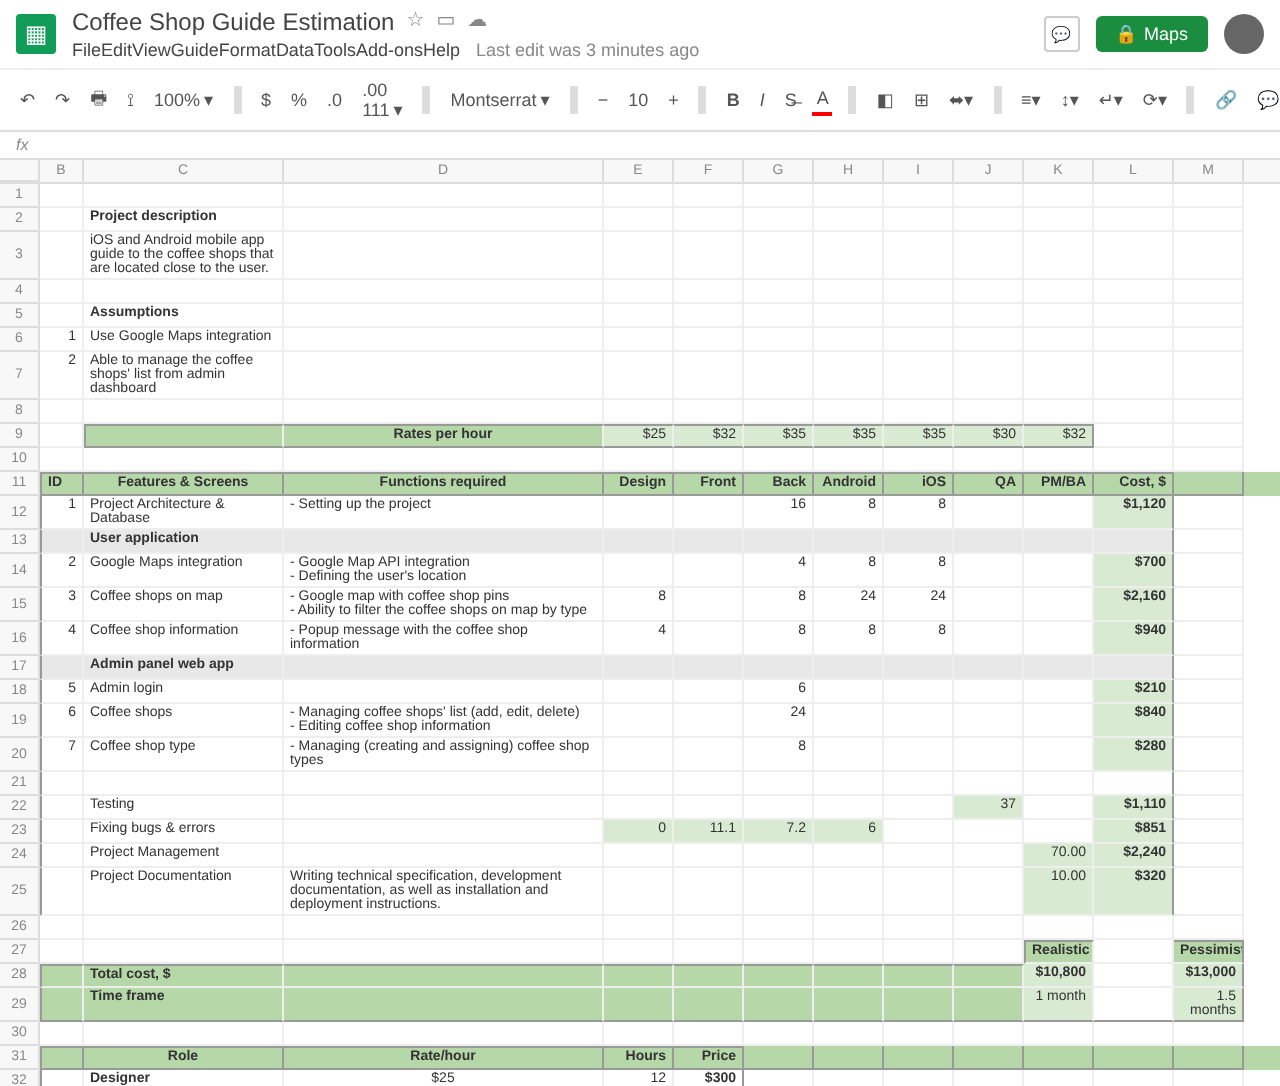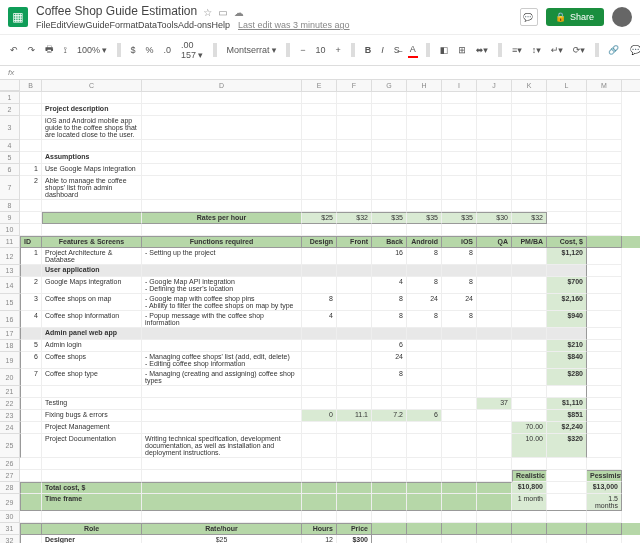--- a/index.html
+++ b/index.html
@@ -1,24 +1,24 @@
 <!DOCTYPE html>
 <html><head>
 <meta charset="utf-8">
 <style>
 *{box-sizing:border-box;margin:0;padding:0;font-family:Arial,sans-serif}
 body{background:#fff;font-size:8px;color:#333}
 .header{background:#fff;padding:4px 8px;display:flex;align-items:center;gap:8px;border-bottom:1px solid #eee}
 .logo{width:20px;height:20px;background:#0f9d58;border-radius:2px;display:flex;align-items:center;justify-content:center;color:#fff;font-size:12px}
 .title-area{flex:1}
-.doc-title{font-size:12px;color:#444;display:flex;align-items:flex-end;gap:6px}
+.doc-title{font-size:12px;color:#444;display:flex;align-items:flex-start;gap:6px}
 .doc-title .star,.doc-title .folder,.doc-title .cloud{color:#888;font-size:10px}
 .menus{display:flex;gap:0;font-size:9px;color:#444;margin-top:2px}
 .menus span{cursor:pointer}
-.last-edit{color:#888;text-decoration:underline;margin-left:8px}
+.last-edit{color:#888;margin-left:8px}
 .right-hdr{display:flex;align-items:center;gap:8px}
 .share-btn{background:#1a8e3e;color:#fff;padding:4px 10px;border-radius:3px;font-size:9px;display:flex;align-items:center;gap:3px}
 .avatar{width:20px;height:20px;border-radius:50%;background:#666}
 .comment-ic{width:18px;height:18px;border:1px solid #ccc;border-radius:2px;display:flex;align-items:center;justify-content:center;color:#666}
 .toolbar{display:flex;align-items:center;gap:6px;padding:3px 8px;border-bottom:1px solid #ddd;font-size:9px;color:#555}
 .toolbar>*{cursor:pointer;padding:2px}
 .tb-sep{width:1px;height:14px;background:#ddd;margin:0 2px}
 .tb-sel{display:flex;align-items:flex-end;gap:2px}
 .fx-bar{display:flex;border-bottom:1px solid #ddd;padding:2px 8px;font-size:8px;color:#888}
 .fx-bar .fx{font-style:italic;margin-right:8px}
@@ -64,37 +64,37 @@
       <span>Tools</span>
       <span>Add-ons</span>
       <span>Help</span>
       <span class="last-edit">Last edit was 3 minutes ago</span>
     </div>
   </div>
   <div class="right-hdr">
     <div class="comment-ic">💬</div>
     <div class="share-btn">
         <span>🔒</span>
-        <span>Share</span>
+        <span>Maps</span>
       </div>
     <div class="avatar"></div>
   </div>
 </div>
 
 <div class="toolbar">
   <span>↶</span>
   <span>↷</span>
   <span>🖶</span>
   <span>⟟</span>
   <span class="tb-sel"><span>100%</span> ▾</span>
   <span class="tb-sep"></span>
   <span>$</span>
   <span>%</span>
   <span>.0</span>
-  <span class="tb-sel"><span>.00 157</span>▾</span>
+  <span class="tb-sel"><span>.00 111</span>▾</span>
   <span class="tb-sep"></span>
   <span class="tb-sel"><span>Montserrat</span> ▾</span>
   <span class="tb-sep"></span>
   <span>−</span>
   <span>10</span>
   <span>+</span>
   <span class="tb-sep"></span>
   <span><b>B</b></span>
   <span><i>I</i></span>
   <span>S̶</span>

